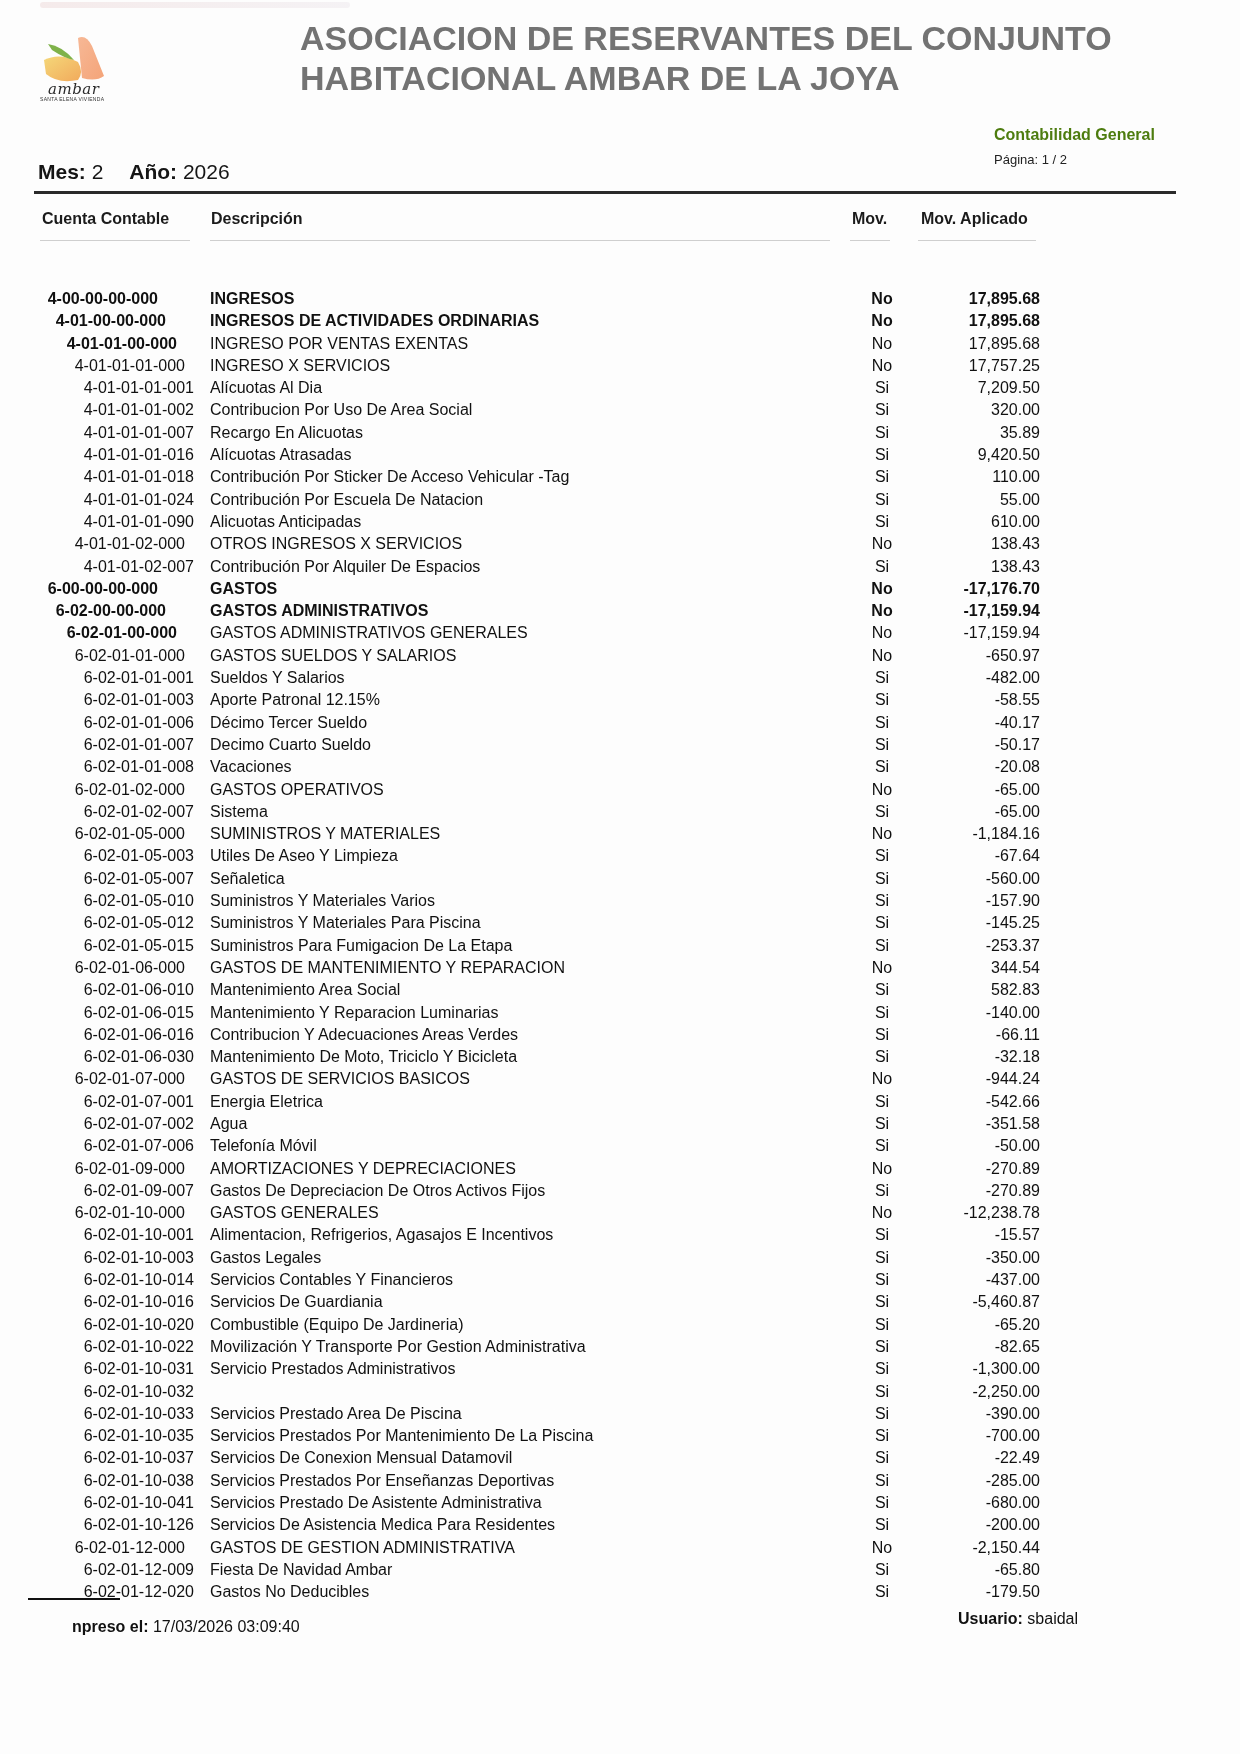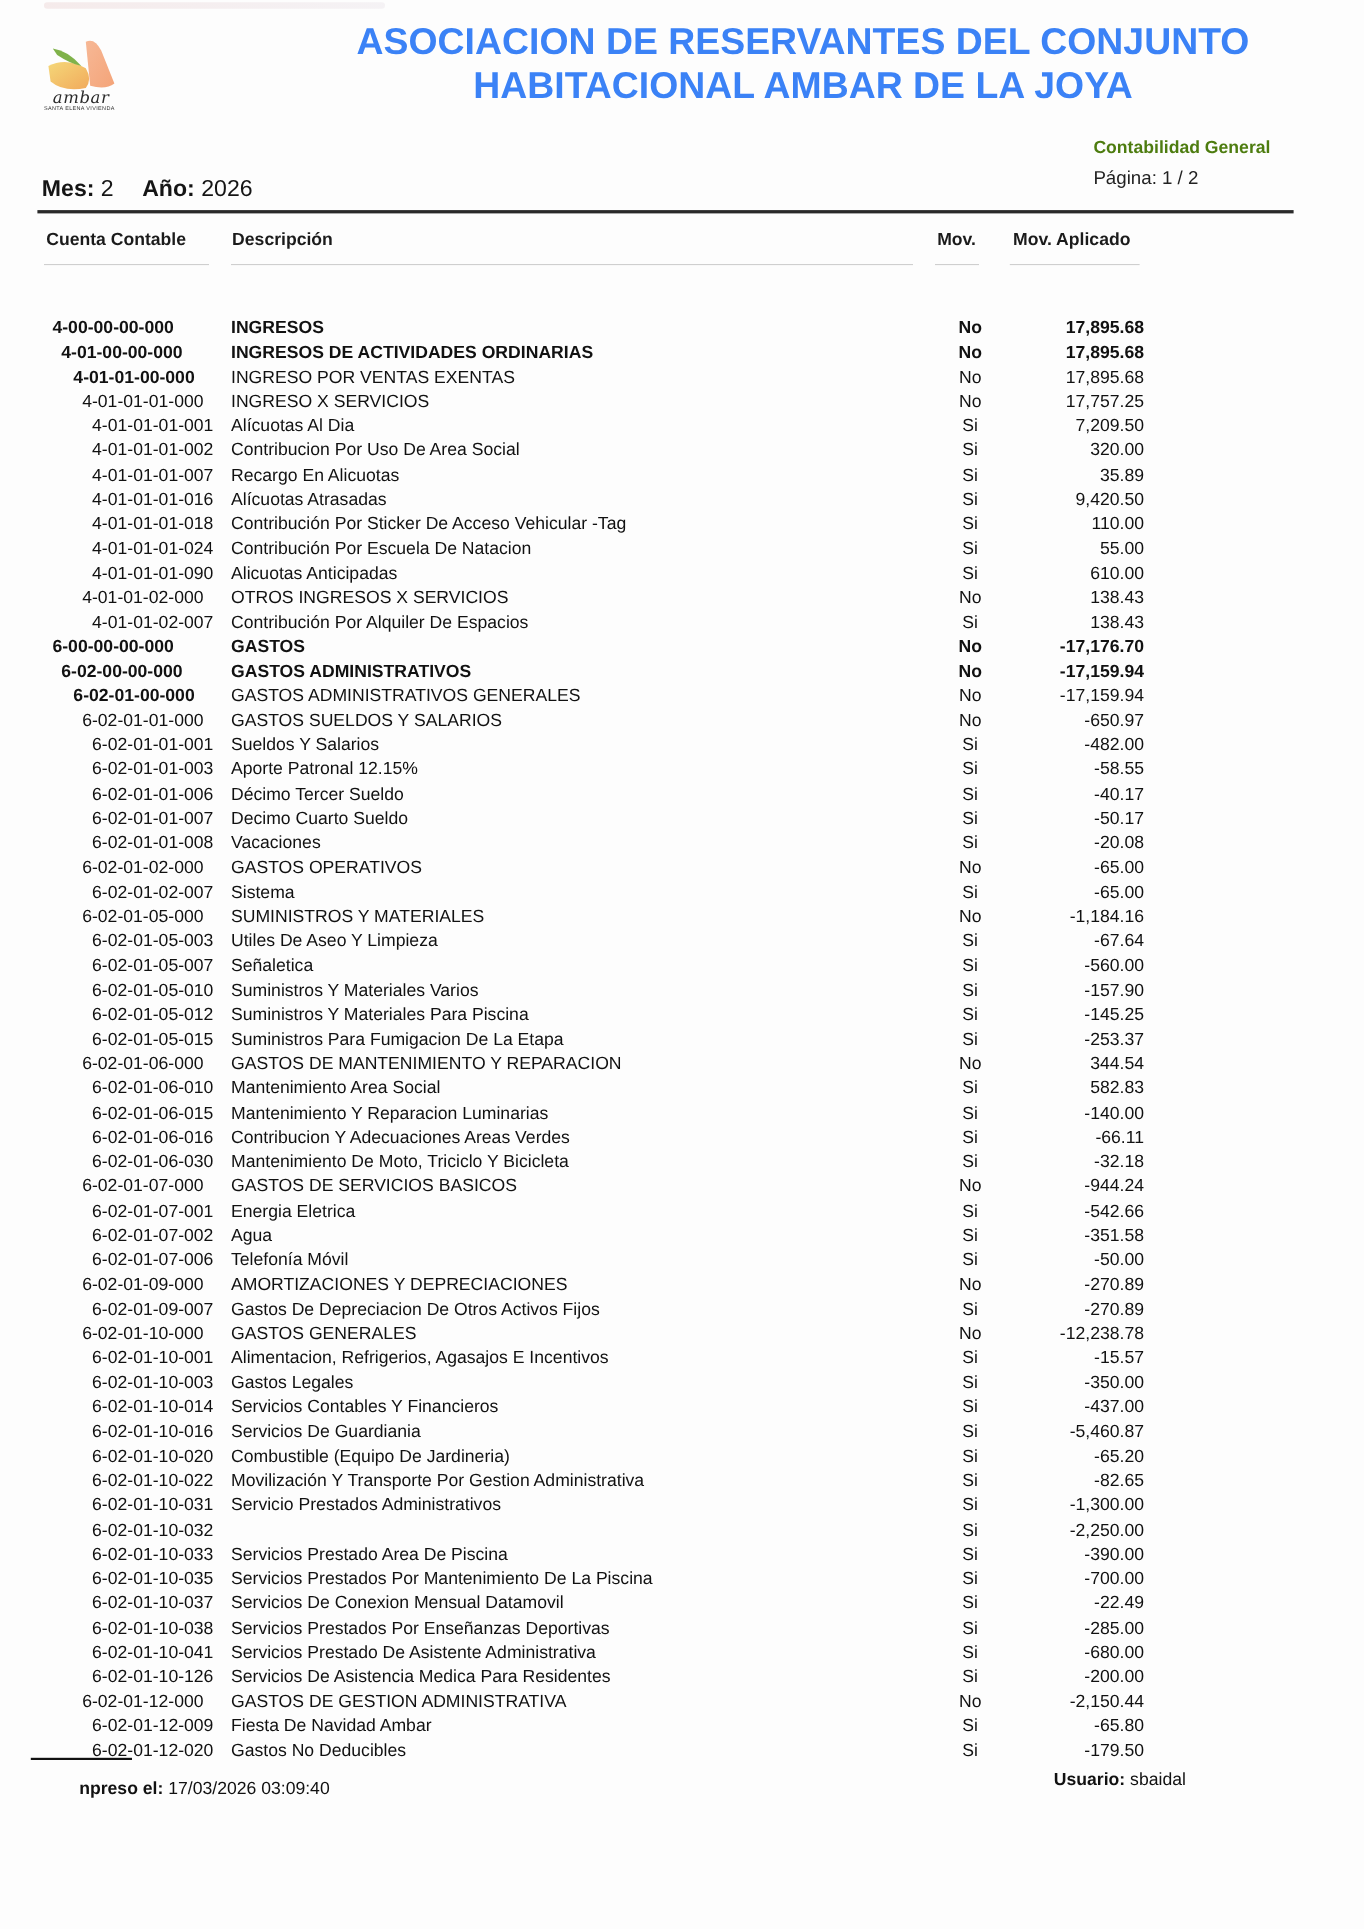--- a/index.html
+++ b/index.html
@@ -25,35 +25,35 @@
     .logo-text {
       position: absolute; left: 10px; top: 48px; font-family: "DejaVu Serif", serif;
       font-size: 15px; font-style: italic; color: #2a2a2a; letter-spacing: 0.5px;
     }
     .logo-sub {
       position: absolute; left: 2px; top: 64px; font-size: 5px; color: #333; letter-spacing: 0.3px;
     }
 
     .org-title {
       position: absolute; left: 300px; top: 18px; width: 860px;
-      text-align: center; font-weight: bold; font-size: 34px; line-height: 40px; color: #3b82f6;
+      text-align: left; font-weight: bold; font-size: 34px; line-height: 40px; color: #737373;
     }
 
     .report-title {
       position: absolute; left: 36px; top: 130px;
       font-family: "DejaVu Sans", sans-serif; font-weight: bold; font-size: 23px; color: #1d3a8a;
       letter-spacing: 0.2px;
     }
     .period { position: absolute; left: 38px; top: 160px; font-size: 21px; color: #151515; }
     .period .lbl { font-weight: bold; }
     .period .val { font-weight: normal; margin-right: 20px; }
 
     .right-meta { position: absolute; left: 994px; top: 126px; }
     .module { font-weight: bold; font-size: 16px; color: #4d7c0f; }
-    .pagenum { font-size: 17px; margin-top: 8px; color: #222; }
+    .pagenum { font-size: 13px; margin-top: 8px; color: #222; }
 
     .rule-top {
       position: absolute; left: 34px; top: 191px; width: 1142px; height: 3px; background: #2a2a2a;
     }
 
     .col-head { position: absolute; top: 210px; font-weight: bold; font-size: 16px; color: #1b1b1b; }
     .h-cuenta { left: 42px; }
     .h-desc { left: 211px; }
     .h-mov { left: 852px; }
     .h-aplic { left: 921px; }

